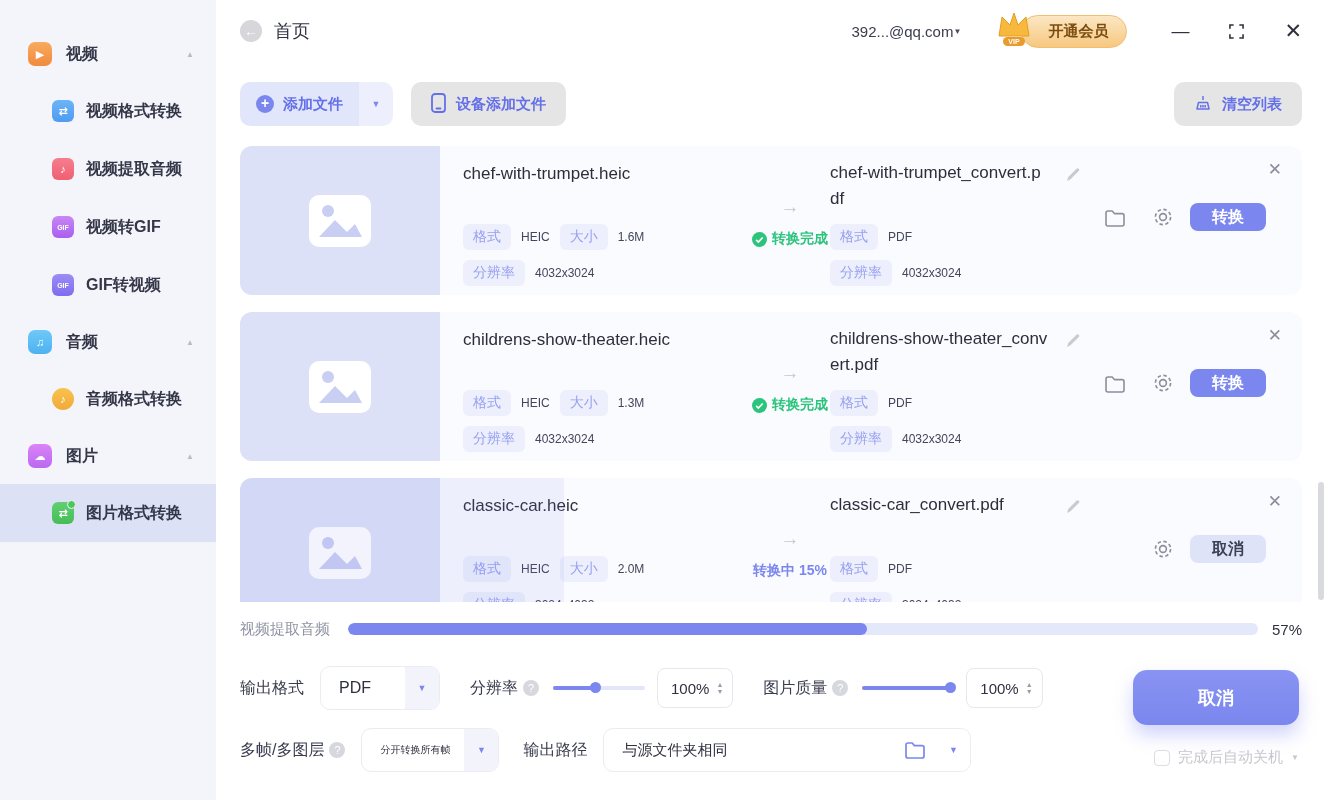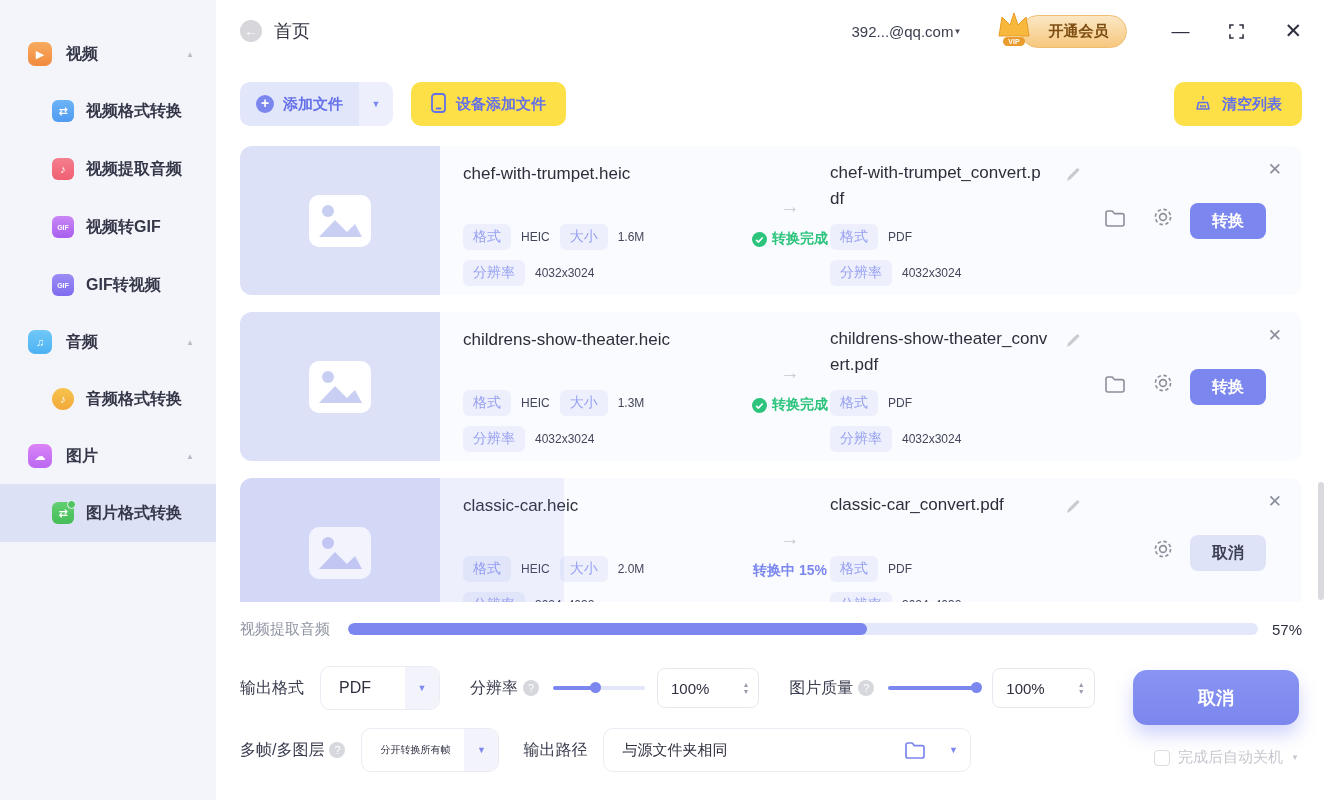--- a/index.html
+++ b/index.html
@@ -40,21 +40,21 @@
   .vip-btn { margin-left:30px; display:flex; align-items:center; cursor:pointer; position:relative; }
   .vip-pill { margin-left:-16px; padding:6px 18px 6px 26px; background:linear-gradient(180deg,#fbe7c4,#f7c87f); border:1px solid #f1bd70; border-radius:999px; color:#7d4c10; font-weight:bold; font-size:15px; white-space:nowrap; }
   .win-controls { margin-left:44px; display:flex; align-items:center; gap:40px; }
   .win-btn { color:#2f3140; font-size:18px; cursor:pointer; display:flex; align-items:center; }
 
   .toolbar { margin-top:20px; display:flex; align-items:center; }
   .btn-add { display:flex; height:44px; border-radius:10px; overflow:hidden; cursor:pointer; }
   .btn-add-main { background:#e2e6fa; display:flex; align-items:center; gap:9px; padding:0 16px; color:#6470e8; font-size:15px; font-weight:bold; }
   .plus-circle { width:18px; height:18px; border-radius:50%; background:#7b87ee; color:#fff; font-size:14px; line-height:17px; text-align:center; }
   .btn-add-caret { width:34px; background:#edf0fc; display:flex; align-items:center; justify-content:center; color:#7b87ee; font-size:9px; }
-  .btn-light { height:44px; border-radius:10px; background:#fde047; display:flex; align-items:center; gap:10px; padding:0 20px; color:#6470e8; font-size:15px; font-weight:bold; cursor:pointer; }
+  .btn-light { height:44px; border-radius:10px; background:#e5e5e5; display:flex; align-items:center; gap:10px; padding:0 20px; color:#6470e8; font-size:15px; font-weight:bold; cursor:pointer; }
   .btn-device { margin-left:18px; }
   .btn-clear { margin-left:auto; }
 
   
   .file-list { margin-top:20px; height:456px; overflow:hidden; position:relative; }
   .file-row { position:relative; height:149px; background:#fafbfe; border-radius:12px; margin-bottom:17px; }
   .thumb { position:absolute; left:0; top:0; width:200px; height:149px; background:#dde1f8; border-radius:12px 0 0 12px; display:flex; align-items:center; justify-content:center; }
   .src-name { position:absolute; left:223px; top:18px; font-size:17px; color:#2c2e3b; }
   .meta { position:absolute; display:flex; align-items:center; gap:10px; }
   .meta.m1 { left:223px; top:78px; }
@@ -67,21 +67,21 @@
   .flow-arrow { position:absolute; top:50px; width:100%; color:#c3c5cf; font-size:19px; }
   .status-text { position:absolute; top:84px; width:100%; font-size:14px; font-weight:bold; display:flex; align-items:center; justify-content:center; gap:5px; }
   .status-text.done { color:#2cc47c; }
   .status-text.converting { color:#7b87ee; white-space:nowrap; }
   .out { position:absolute; left:590px; top:14px; width:218px; }
   .out-name { font-size:17px; color:#2c2e3b; line-height:26px; word-break:break-all; }
   .edit-pencil { position:absolute; right:-34px; top:6px; cursor:pointer; }
   .row-icon { position:absolute; top:63px; cursor:pointer; }
   .icon-folder { right:176px; }
   .icon-gear { right:128px; top:60px; }
-  .btn-convert { position:absolute; right:36px; top:57px; width:76px; height:36px; border:none; border-radius:8px; background:#7b87ee; color:#fff; font-size:16px; font-weight:bold; font-family:inherit; cursor:pointer; }
+  .btn-convert { position:absolute; right:36px; top:57px; width:76px; height:28px; border:none; border-radius:8px; background:#7b87ee; color:#fff; font-size:16px; font-weight:bold; font-family:inherit; cursor:pointer; }
   .btn-convert.cancel { background:#dfe3f8; color:#3d4157; }
   .row-close { position:absolute; right:20px; top:13px; color:#8b8f9c; font-size:17px; cursor:pointer; }
   .progress-overlay { position:absolute; left:0; top:0; bottom:0; width:30.5%; background:rgba(124,136,240,0.10); border-radius:12px 0 0 0; pointer-events:none; }
 
   
   .progress-row { display:flex; align-items:center; margin-top:12px; height:30px; }
   .progress-label { font-size:15px; color:#8f93a3; flex-shrink:0; }
   .track { width:914px; height:12px; border-radius:6px; background:#e4e8fb; margin-left:18px; overflow:hidden; }
   .fill { height:100%; border-radius:6px; background:#7b87ee; }
   .pct { margin-left:14px; font-size:15px; color:#2f3140; }
@@ -90,21 +90,21 @@
   .ctrl1 { margin-top:22px; }
   .ctrl2 { margin-top:18px; }
   .lbl { font-size:16px; color:#3a3d4e; white-space:nowrap; }
   .help { width:16px; height:16px; border-radius:50%; background:#d7d8de; color:#fff; font-size:11px; text-align:center; line-height:16px; margin-left:5px; flex-shrink:0; }
   .selectbox { display:flex; align-items:center; height:44px; border:1px solid #ebebf4; border-radius:10px; background:#fff; margin-left:16px; cursor:pointer; }
   .select-val { padding-left:18px; font-size:16px; color:#2f3140; white-space:nowrap; }
   .select-caret { width:34px; align-self:stretch; background:#f3f4fb; display:flex; align-items:center; justify-content:center; color:#7b87ee; font-size:9px; border-radius:0 9px 9px 0; margin-left:14px; }
   .slider { width:92px; height:4px; background:#e2e6f8; border-radius:2px; margin-left:14px; position:relative; flex-shrink:0; }
   .sfill { position:absolute; left:0; top:0; height:4px; background:#7b87ee; border-radius:2px; }
   .sdot { position:absolute; top:-4px; width:11px; height:11px; background:#7b87ee; border-radius:50%; cursor:pointer; }
-  .stepper { display:flex; align-items:center; height:40px; border:1px solid #e7e7f0; border-radius:8px; background:#fff; padding:0 9px 0 13px; margin-left:12px;gap:26px; }
+  .stepper { display:flex; align-items:center; height:40px; border:1px solid #e7e7f0; border-radius:8px; background:#fff; padding:0 9px 0 13px; margin-left:12px; }
   .stepper-val { font-size:15px; color:#2f3140; }
   .arrows { display:flex; flex-direction:column; margin-left:7px; color:#9a9da9; font-size:7px; line-height:7px; cursor:pointer; }
   .gap24 { width:24px; } .gap30 { width:30px; }
   .big-cancel { position:absolute; right:27px; top:670px; width:166px; height:55px; border:none; border-radius:14px; background:linear-gradient(180deg,#8893f2,#7b87ee); color:#fff; font-size:18px; font-weight:bold; font-family:inherit; box-shadow:0 10px 18px rgba(124,136,240,.35); cursor:pointer; }
   .shutdown { position:absolute; right:27px; top:748px; display:flex; align-items:center; gap:8px; color:#c6c7cf; font-size:15px; cursor:pointer; }
   .checkbox { width:16px; height:16px; border:1px solid #dcdce2; border-radius:4px; background:#fff; }
   .tiny-caret { font-size:8px; color:#c6c7cf; }
   .scroll-thumb { position:absolute; right:2px; top:482px; width:6px; height:118px; border-radius:3px; background:#d9dade; }
 </style>
 </head>

